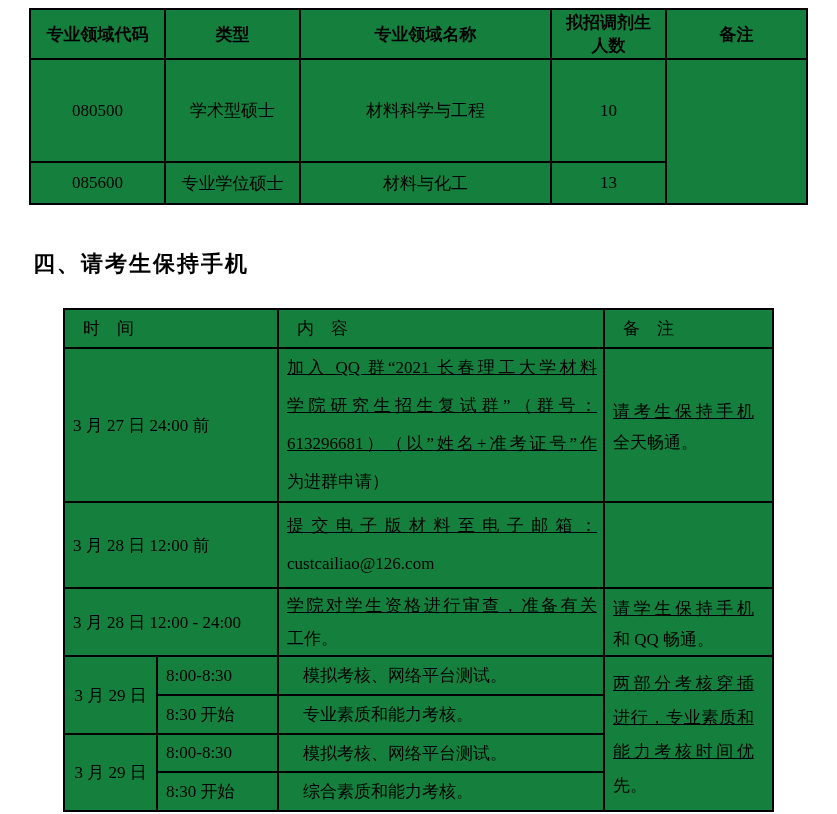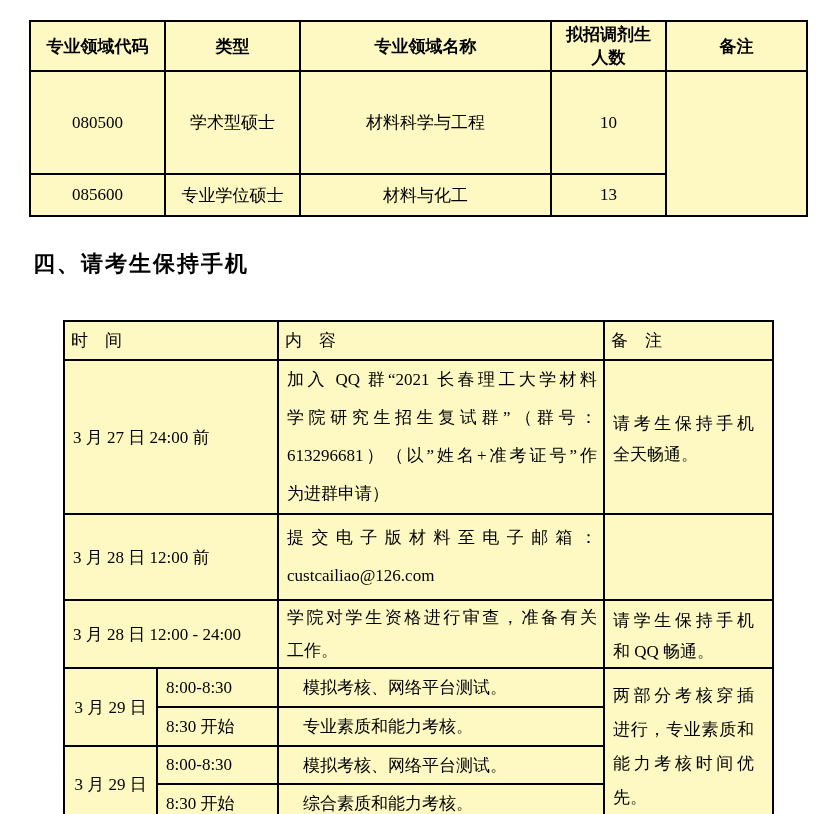--- a/index.html
+++ b/index.html
@@ -12,22 +12,21 @@
     width: 837px;
     height: 814px;
     background: #ffffff;
     overflow: hidden;
     font-family: "Liberation Serif", "DejaVu Serif", serif;
   }
   table {
     border-collapse: collapse;
     table-layout: fixed;
     position: absolute;
-    background: #fef9c3;
-    margin-top: 12px;
+    background: #15803d;
   }
   td, th {
     border: 2px solid #000000;
     box-sizing: border-box;
     overflow: hidden;
     font-weight: normal;
   }
   
   .t1 { left: 29px; top: 8px; width: 777px; }
   .t1 td, .t1 th {
@@ -46,29 +45,29 @@
     font-weight: bold;
     letter-spacing: 2px;
     white-space: nowrap;
   }
   
   .t2 { left: 63px; top: 308px; width: 709px; }
   .t2 td {
     font-size: 17px;
     vertical-align: middle;
   }
-  .t2 .hdr { padding-left: 6px; text-align: left; }
+  .t2 .hdr { padding-left: 18px; text-align: left; }
   .time-cell { padding-left: 8px; text-align: left; white-space: nowrap; }
   .content-cell { padding: 0 6px 0 8px; }
   .remark-cell { padding: 3px 18px 0 8px; }
   .date-cell { text-align: center; padding: 0 2px; white-space: nowrap; }
   .slot-time { padding-left: 8px; text-align: left; white-space: nowrap; }
   .slot-content { padding-left: 24px; text-align: left; white-space: nowrap; border-radius: 11px; }
   .ln { width: 100%; }
-  .jl { text-align: justify; text-align-last: justify; text-justify: inter-character; }
+  .jl { text-align: justify; text-align-last: justify; text-justify: inter-character; text-decoration: underline; }
   .nl { text-align: left; }
   .lh38 .ln { line-height: 38px; }
   .lh33 .ln { line-height: 33px; }
   .lh31 .ln { line-height: 31px; }
   .lh34 .ln { line-height: 34px; }
 </style>
 </head>
 <body>
 
 <div class="page">

